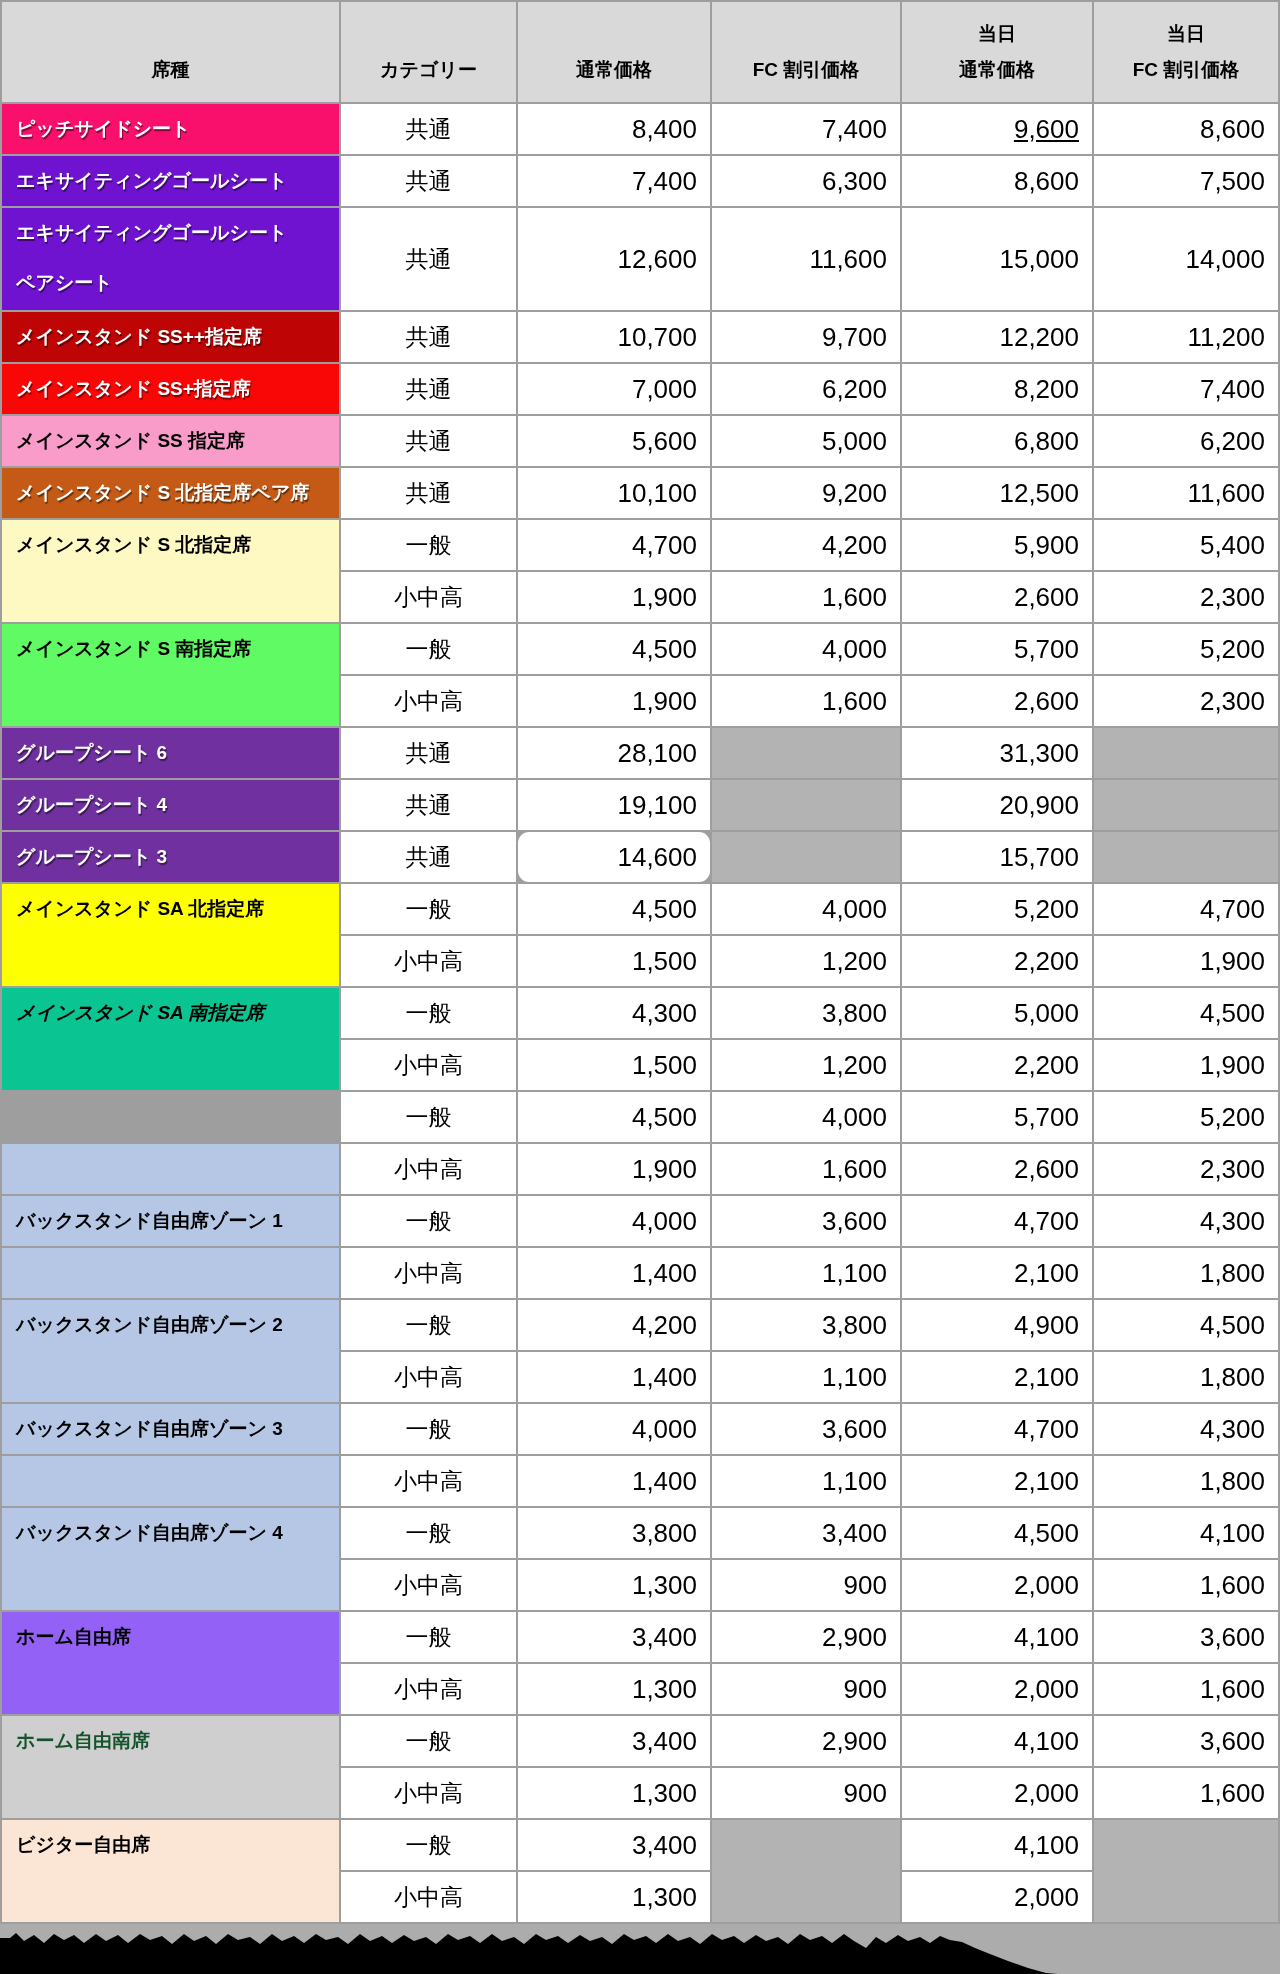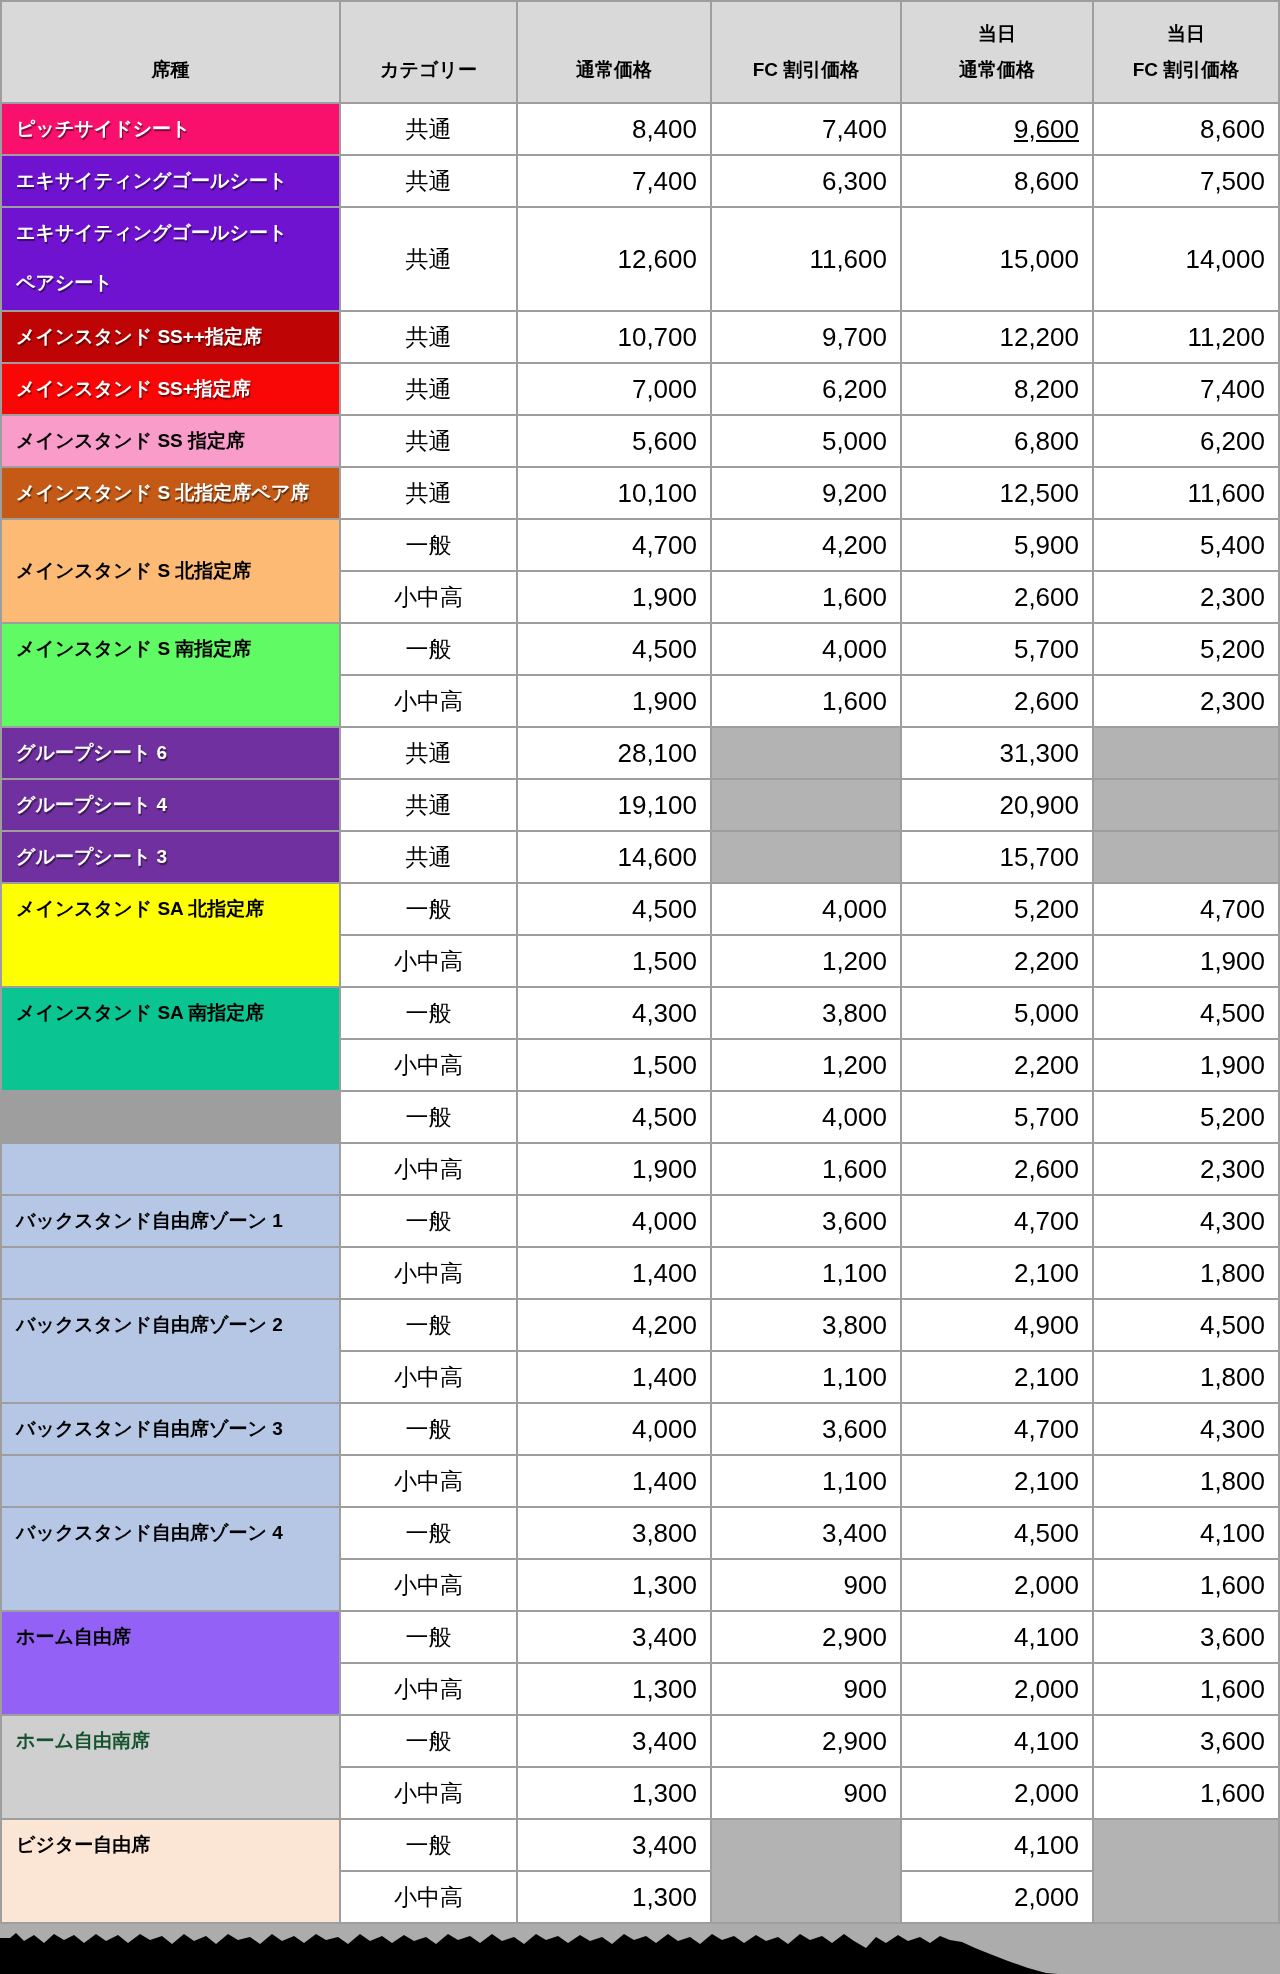--- a/index.html
+++ b/index.html
@@ -99,21 +99,21 @@
     <div class="cell price" style="grid-area: 7 / 5;">6,800</div>
     <div class="cell price" style="grid-area: 7 / 6;">6,200</div>
     <div class="cell seat outlined" style="grid-area: 8 / 1; background: rgb(196, 90, 21); color: rgb(255, 255, 255);">
       <div class="seat-line">メインスタンド S 北指定席ペア席</div>
     </div>
     <div class="cell cat" style="grid-area: 8 / 2;">共通</div>
     <div class="cell price" style="grid-area: 8 / 3;">10,100</div>
     <div class="cell price" style="grid-area: 8 / 4;">9,200</div>
     <div class="cell price" style="grid-area: 8 / 5;">12,500</div>
     <div class="cell price" style="grid-area: 8 / 6;">11,600</div>
-    <div class="cell seat" style="grid-area: 9 / 1 / span 2; background: #fdba74; color: rgb(0, 0, 0); justify-content: center;">
+    <div class="cell seat" style="grid-area: 9 / 1 / span 2; background: #fef9c3; color: rgb(0, 0, 0);">
       <div class="seat-line">メインスタンド S 北指定席</div>
     </div>
     <div class="cell cat" style="grid-area: 9 / 2;">一般</div>
     <div class="cell price" style="grid-area: 9 / 3;">4,700</div>
     <div class="cell price" style="grid-area: 9 / 4;">4,200</div>
     <div class="cell price" style="grid-area: 9 / 5;">5,900</div>
     <div class="cell price" style="grid-area: 9 / 6;">5,400</div>
     <div class="cell cat" style="grid-area: 10 / 2;">小中高</div>
     <div class="cell price" style="grid-area: 10 / 3;">1,900</div>
     <div class="cell price" style="grid-area: 10 / 4;">1,600</div>
@@ -145,38 +145,38 @@
     </div>
     <div class="cell cat" style="grid-area: 14 / 2;">共通</div>
     <div class="cell price" style="grid-area: 14 / 3;">19,100</div>
     <div class="cell disabled" style="grid-area: 14 / 4;"></div>
     <div class="cell price" style="grid-area: 14 / 5;">20,900</div>
     <div class="cell disabled" style="grid-area: 14 / 6;"></div>
     <div class="cell seat outlined" style="grid-area: 15 / 1; background: rgb(112, 48, 160); color: rgb(255, 255, 255);">
       <div class="seat-line">グループシート 3</div>
     </div>
     <div class="cell cat" style="grid-area: 15 / 2;">共通</div>
-    <div class="cell price" style="grid-area: 15 / 3;">14,600</div>
+    <div class="cell price" style="grid-area: 15 / 3; border-radius: 11px;">14,600</div>
     <div class="cell disabled" style="grid-area: 15 / 4;"></div>
     <div class="cell price" style="grid-area: 15 / 5;">15,700</div>
     <div class="cell disabled" style="grid-area: 15 / 6;"></div>
     <div class="cell seat" style="grid-area: 16 / 1 / span 2; background: rgb(254, 255, 0); color: rgb(0, 0, 0);">
       <div class="seat-line">メインスタンド SA 北指定席</div>
     </div>
     <div class="cell cat" style="grid-area: 16 / 2;">一般</div>
     <div class="cell price" style="grid-area: 16 / 3;">4,500</div>
     <div class="cell price" style="grid-area: 16 / 4;">4,000</div>
     <div class="cell price" style="grid-area: 16 / 5;">5,200</div>
     <div class="cell price" style="grid-area: 16 / 6;">4,700</div>
     <div class="cell cat" style="grid-area: 17 / 2;">小中高</div>
     <div class="cell price" style="grid-area: 17 / 3;">1,500</div>
     <div class="cell price" style="grid-area: 17 / 4;">1,200</div>
     <div class="cell price" style="grid-area: 17 / 5;">2,200</div>
     <div class="cell price" style="grid-area: 17 / 6;">1,900</div>
-    <div class="cell seat" style="grid-area: 18 / 1 / span 2; background: rgb(10, 196, 146); color: rgb(0, 0, 0);">
+    <div class="cell seat" style="grid-area: 18 / 1 / span 2; background: rgb(10, 196, 146); color: rgb(0, 0, 0); font-style: italic;">
       <div class="seat-line">メインスタンド SA 南指定席</div>
     </div>
     <div class="cell cat" style="grid-area: 18 / 2;">一般</div>
     <div class="cell price" style="grid-area: 18 / 3;">4,300</div>
     <div class="cell price" style="grid-area: 18 / 4;">3,800</div>
     <div class="cell price" style="grid-area: 18 / 5;">5,000</div>
     <div class="cell price" style="grid-area: 18 / 6;">4,500</div>
     <div class="cell cat" style="grid-area: 19 / 2;">小中高</div>
     <div class="cell price" style="grid-area: 19 / 3;">1,500</div>
     <div class="cell price" style="grid-area: 19 / 4;">1,200</div>

